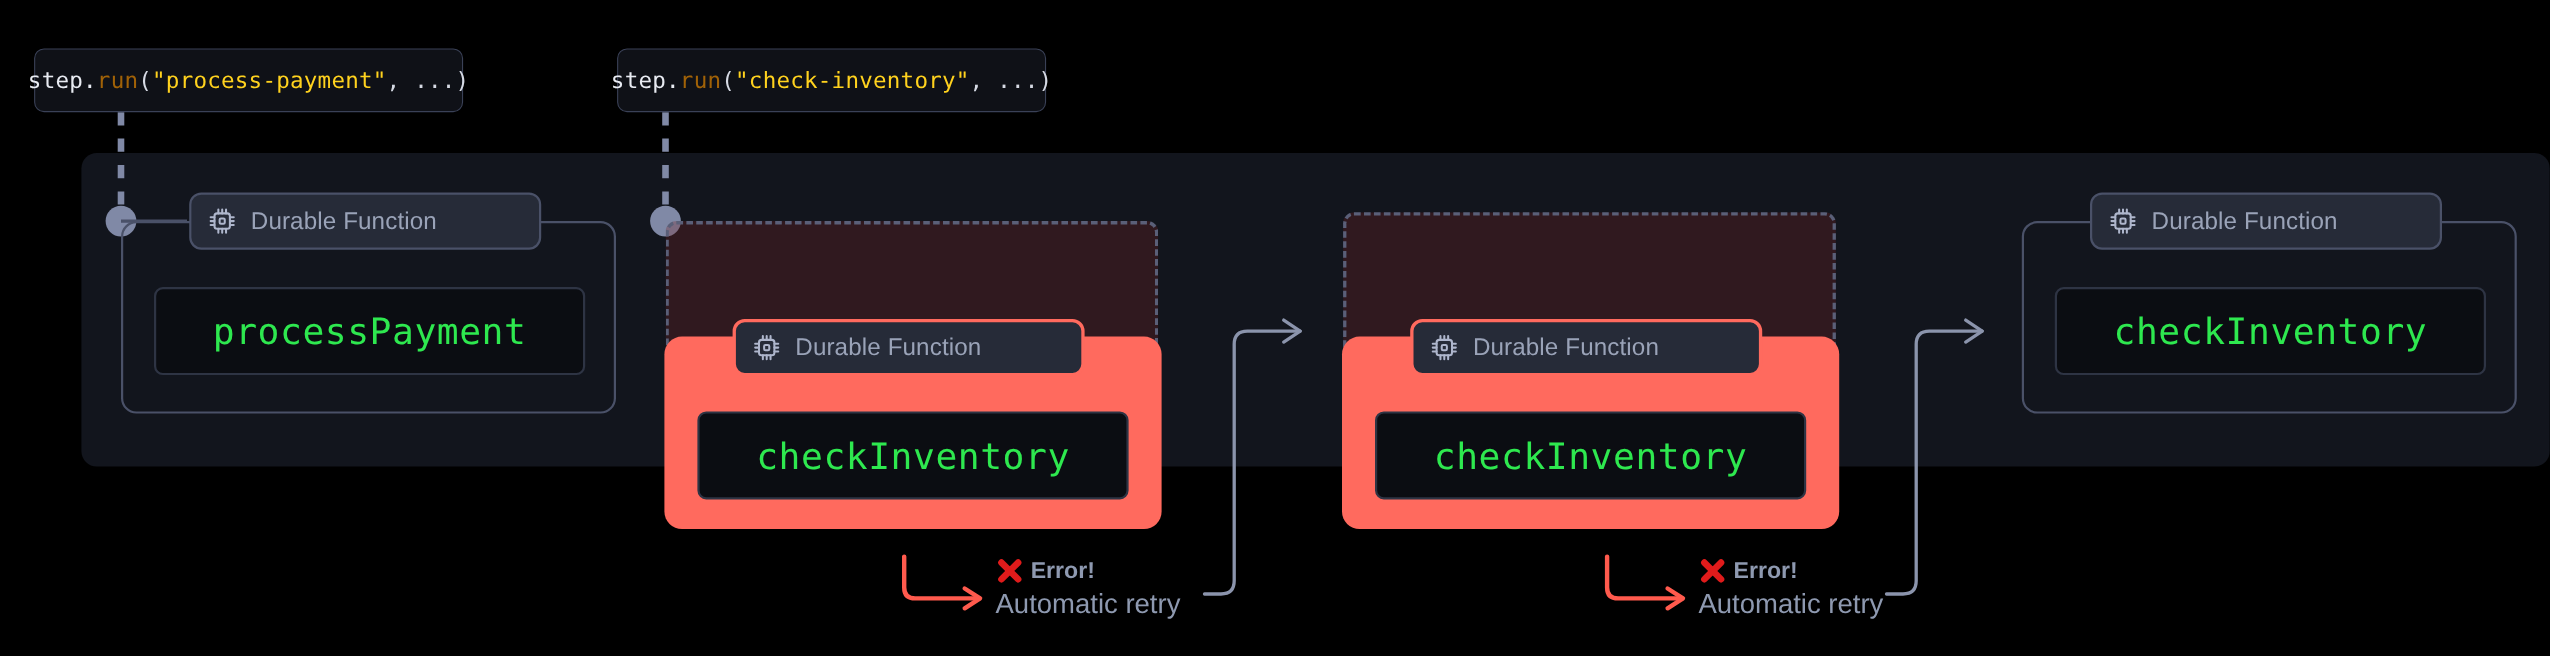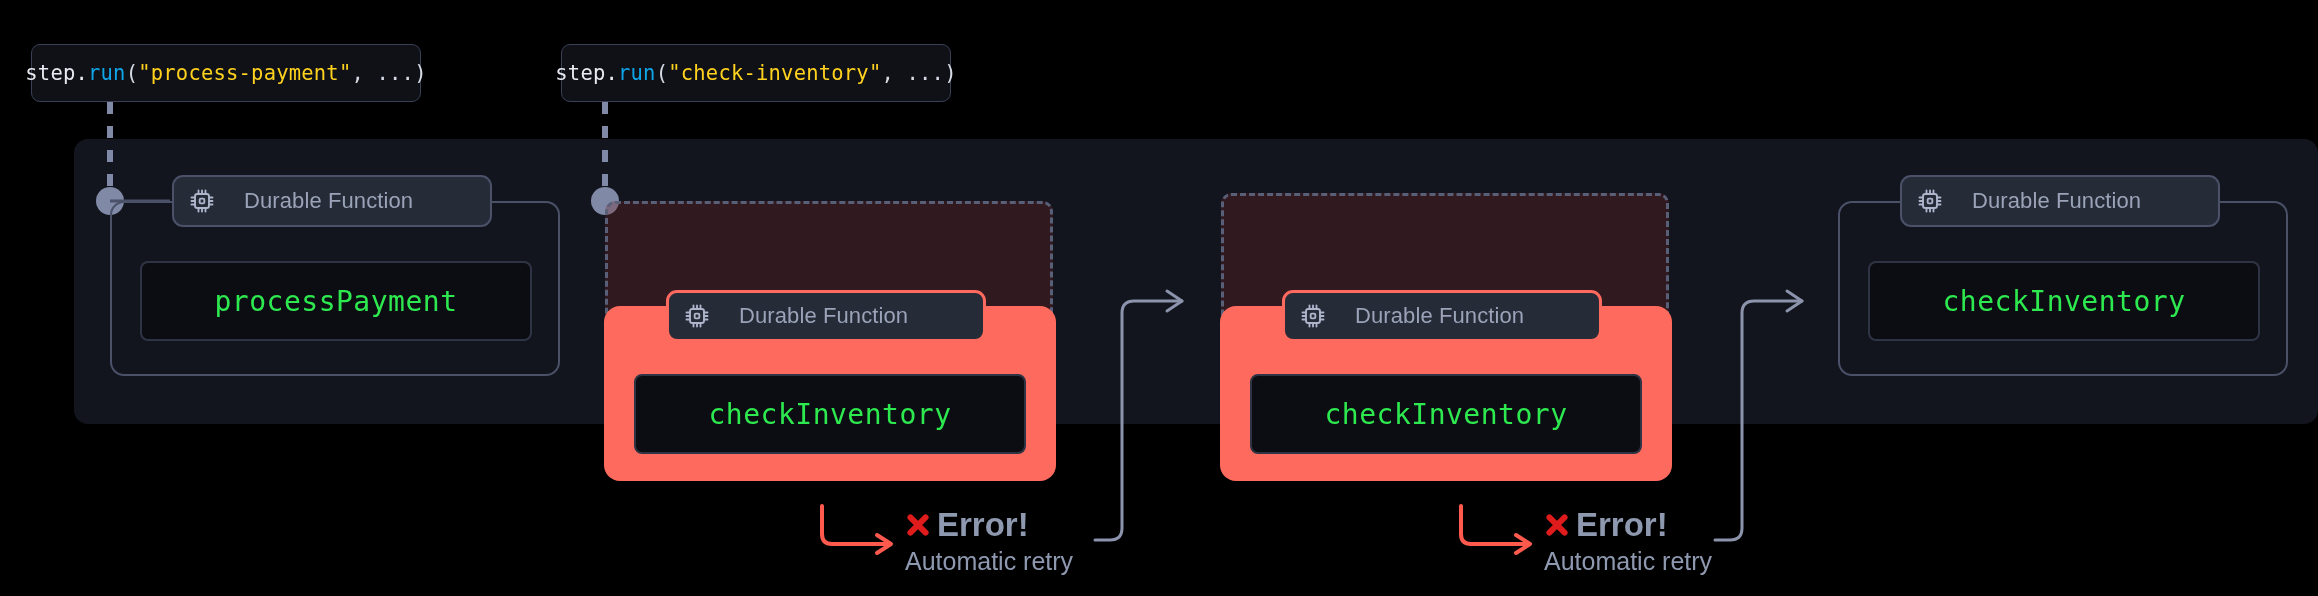--- a/index.html
+++ b/index.html
@@ -20,21 +20,21 @@
     border:1.5px solid #3a4157;
     border-radius:9px;
     display:flex;align-items:center;justify-content:center;
     font-family:"DejaVu Sans Mono","Liberation Mono",monospace;
     font-size:20.5px;
     letter-spacing:.2px;
     white-space:pre;
     box-sizing:border-box;
   }
   .tok-plain{color:#e8ebf2;}
-  .tok-fn{color:#0ea5e9;}
+  .tok-fn{color:#a16207;}
   .tok-punc{color:#d6dae4;}
   .tok-str{color:#ffd21e;}
 
   
   .panel{
     position:absolute;
     background:#12151d;
     border-radius:14px;
   }
 
@@ -62,52 +62,52 @@
   
   .badge{
     position:absolute;
     height:52px;
     background:#262b38;
     border:2px solid #4a5168;
     border-radius:11px;
     display:flex;align-items:center;
     padding:0 18px 0 14px;
     box-sizing:border-box;
-    gap:28px;
+    gap:12px;
     z-index:6;
   }
   .badge.red{border-color:#ff6a5e;border-width:3px;background:#262b38;}
   .badge-label{
     color:#9aa3b8;font-size:22px;white-space:nowrap;letter-spacing:.1px;
   }
   .chip-ico{width:28px;height:28px;display:block;flex:none;}
 
   
   .fnbox{
     position:absolute;
     background:#0b0d12;
     border:2px solid #2e3444;
     border-radius:8px;
     display:flex;align-items:center;justify-content:center;
     z-index:5;box-sizing:border-box;
   }
   .fnname{
     color:#2ee84f;
     font-family:"DejaVu Sans Mono","Liberation Mono",monospace;
-    font-size:28px;letter-spacing:.5px;white-space:nowrap;
+    font-size:33px;letter-spacing:.5px;white-space:nowrap;
   }
 
   
   .err{
     position:absolute;z-index:8;
     display:flex;flex-direction:column;align-items:flex-start;
   }
   .err-row1{display:flex;align-items:center;gap:6px;}
   .err-x{width:26px;height:26px;display:block;flex:none;}
-  .err-title{color:#8e99b0;font-size:33px;font-weight:700;white-space:nowrap;}
+  .err-title{color:#8e99b0;font-size:21px;font-weight:700;white-space:nowrap;}
   .err-sub{color:#8e99b0;font-size:25px;font-weight:400;white-space:nowrap;margin-top:3px;margin-left:0px;}
 </style>
 </head>
 <body>
 
 <div class="stage">
 
   <div class="panel" style="left:74px;top:123px;width:2244px;height:285px;"></div>
 
   <svg class="wires" viewBox="0 0 2318 596">

